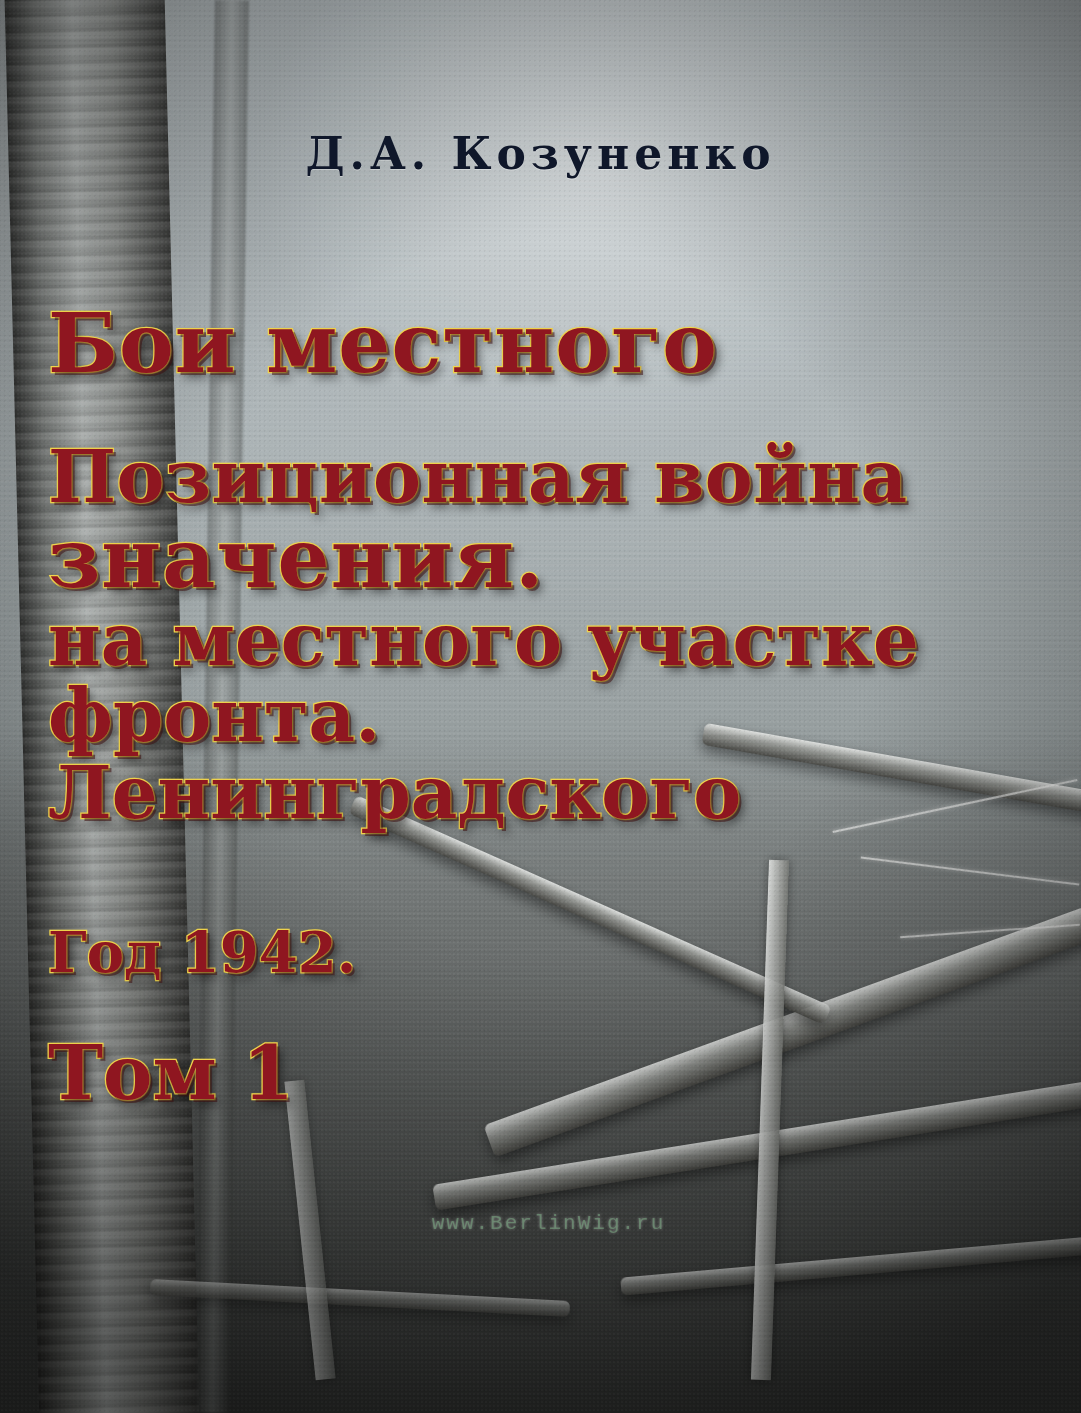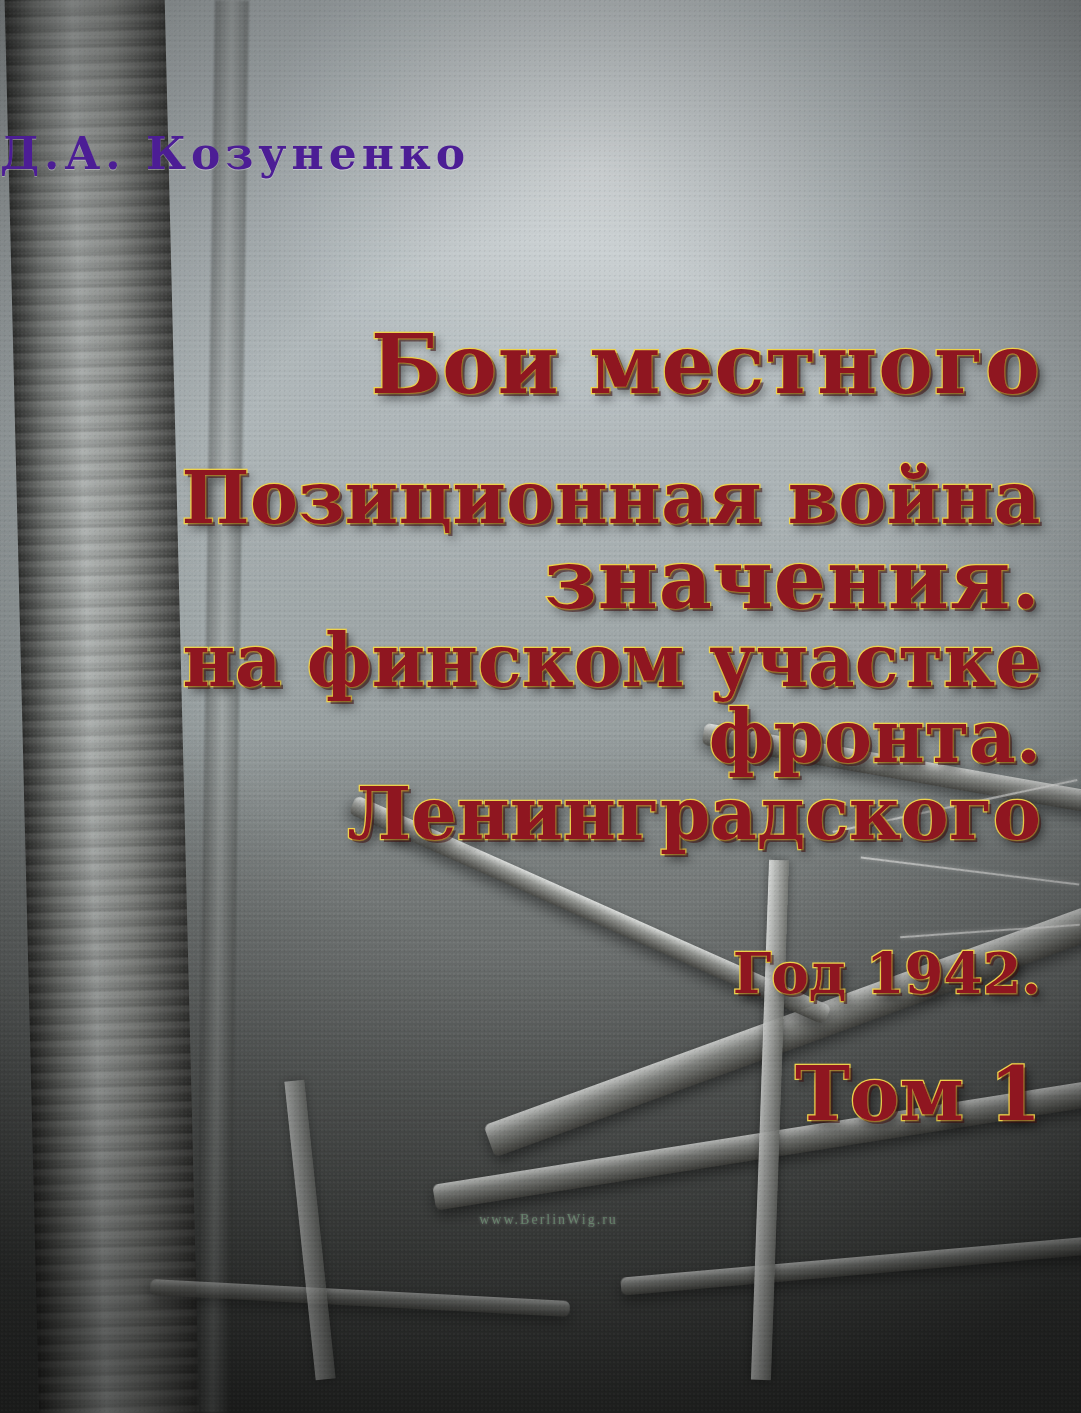--- a/index.html
+++ b/index.html
@@ -128,36 +128,36 @@
     inset: 0;
     background: radial-gradient(ellipse 78% 62% at 50% 42%, rgba(0,0,0,0) 40%, rgba(0,0,0,.28) 78%, rgba(0,0,0,.5) 100%);
     pointer-events: none;
   }
 
   
   .author {
     position: absolute;
     top: 128px;
     left: 0; right: 0;
+    text-align: center;
     font-family: "DejaVu Serif", serif;
     font-weight: 700;
     font-size: 44px;
     letter-spacing: 5px;
-    color: #4c1d95;
+    color: #0f172a;
     text-shadow: 0 1px 0 rgba(255,255,255,.35);
   }
 
   .title-block {
     position: absolute;
     left: 8px; right: 0;
     top: 300px;
-    text-align: right;
+    text-align: left;
     padding: 0 40px;
     box-sizing: border-box;
-    margin-top: 21px;
   }
 
   .t-line {
     font-family: "DejaVu Serif", serif;
     font-weight: 700;
     color: #8f1620;
     line-height: 1.06;
     margin: 0;
     -webkit-text-stroke: 2.5px #f2d64e;
     paint-order: stroke fill;
@@ -170,22 +170,22 @@
   .t1 { font-size: 82px; letter-spacing: 1px; }
   .t2 { font-size: 72px; margin-top: 52px; letter-spacing: 0.5px; }
   .t3 { font-size: 56px; margin-top: 92px; }
   .t4 { font-size: 74px; margin-top: 52px; }
 
   .watermark {
     position: absolute;
     left: 16px; right: 0;
     top: 1212px;
     text-align: center;
-    font-family: Liberation Serif, serif;
-    font-size: 14px;
+    font-family: Liberation Mono, monospace;
+    font-size: 21px;
     letter-spacing: 2px;
     color: rgba(120,170,130,.55);
     text-shadow: 0 0 3px rgba(255,255,255,.35);
     pointer-events: none;
   }
 </style>
 </head>
 <body>
 
 <div class="cover">
@@ -210,21 +210,21 @@
   <div class="grain"></div>
   <div class="vignette"></div>
 
   <div class="author">Д.А. Козуненко</div>
 
   <div class="title-block">
     <div class="t-line t1">Бои местного</div>
     <div class="t-line t2">Позиционная война</div>
 
     <div class="t-line t1">значения.</div>
-    <div class="t-line" style="font-size:72px;">на финском участке</div>
+    <div class="t-line" style="font-size:72px;">на местного участке</div>
     <div class="t-line" style="font-size:72px;">фронта.</div>
     <div class="t-line" style="font-size:72px;">Ленинградского</div>
 
     <div class="t-line t3">Год 1942.</div>
     <div class="t-line t4">Том 1</div>
   </div>
 
   <div class="watermark">www.BerlinWig.ru</div>
 
 </div>

